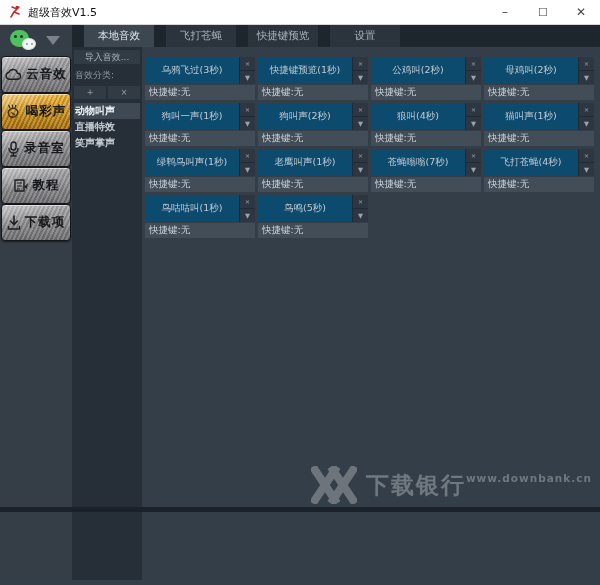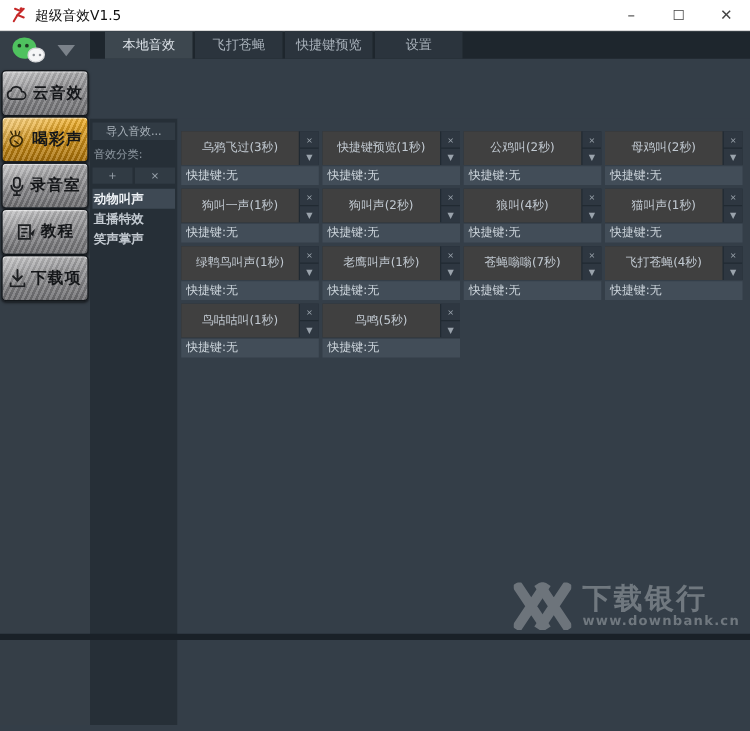--- a/index.html
+++ b/index.html
@@ -47,55 +47,55 @@
         linear-gradient(#a9a9ab, #6d6d70);
       box-shadow: inset 0 1px 0 rgba(255,255,255,.5), 0 1px 2px rgba(0,0,0,.55);
       cursor:default; }
   .metal-btn.gold { background:
         linear-gradient(160deg, rgba(255,255,255,.42), rgba(255,255,255,0) 45%),
         repeating-linear-gradient(115deg, rgba(255,255,255,.18) 0 2px, rgba(0,0,0,.12) 2px 4px),
         linear-gradient(#f2b12c, #a56d07); align-items: center; }
   .metal-btn svg { flex:0 0 auto; }
 
   
-  .tabbar { height:22px; background:#1e262d; display:flex; align-items:stretch; gap:2px; padding-left:12px;font-family:Liberation Mono, monospace; }
+  .tabbar { height:22px; background:#1e262d; display:flex; align-items:stretch; gap:12px; padding-left:12px;font-family:Liberation Mono, monospace; }
   .tab { width:70px; display:flex; align-items:center; justify-content:center;
          background:#2b343d; color:#aab3bc; font-size:10.5px; cursor:default; }
   .tab.active { background:#3d474f; color:#dde3e9; }
 
   
-  .body-row { flex:1; display:flex;margin-top:48px; }
+  .body-row { flex:1; display:flex; }
   .cat-panel { width:70px; background:#262f37; flex:0 0 auto; padding:3px 2px 0 2px; font-size:9.5px; }
   .import-btn { height:14px; background:#313b44; color:#a9b2ba; display:flex; align-items:center;
                 justify-content:center; font-size:9px; margin-bottom:3px; }
   .group-label { color:#8f99a2; font-size:9px; padding:2px 1px 4px 1px; }
   .mini-row { display:flex; gap:2px; margin-bottom:4px; }
   .mini-btn { flex:1; height:13px; background:#313b44; color:#9aa3ac; display:flex;
               align-items:center; justify-content:center; font-size:8px; }
   .cat-item { height:16px; display:flex; align-items:center; padding-left:1px; color:#c3cad1;
               font-size:10px; font-weight:bold; cursor:default; }
   .cat-item.active { background:#3e4954; color:#eef2f6; }
 
   
   .main-area { flex:1; background:#343e48; position:relative; padding:10px 0 0 3px; }
   .grid { display:grid; grid-template-columns:repeat(4,110px); column-gap:3px; row-gap:3px; }
   .tile { width:110px; }
   .tile-top { display:flex; height:27px; background:#212a32; gap:1px; }
-  .tile-label { flex:1; background:#404040; color:#c2cad2; font-size:9.5px;
+  .tile-label { flex:1; background:#0c4a6e; color:#c2cad2; font-size:9.5px;
                 display:flex; align-items:center; justify-content:center; text-align:center;
                 overflow:hidden; white-space:nowrap; cursor:default; }
   .tile-ctrl { width:15px; display:flex; flex-direction:column; gap:1px; }
   .ctrl-btn { flex:1; background:#2e3741; color:#9aa3ac; display:flex; align-items:center;
               justify-content:center; font-size:6.5px; cursor:default; }
   .tile-hotkey { height:15px; margin-top:1px; background:#424d58; color:#ced6dd; font-size:9.5px;
                  display:flex; align-items:center; padding-left:4px; white-space:nowrap; overflow:hidden; }
 
   
   .watermark { position:absolute; right:8px; bottom:8px; display:flex; align-items:center; gap:9px; }
-  .wm-text { display:flex; flex-direction:column; line-height:1.05; }
+  .wm-text { display:flex; flex-direction:row; line-height:1.05;text-align:right; }
   .wm-title { font-size:23px; font-weight:bold; color:#70787f; letter-spacing:2px; }
   .wm-url { font-size:10.5px; font-weight:bold; color:#70787f; letter-spacing:1px; }
 
   .bottom-strip { position:absolute; left:0; bottom:0; width:100%; height:5px; background:#1a2128; }
 </style>
 </head>
 <body>
 
 <div class="window">
 

